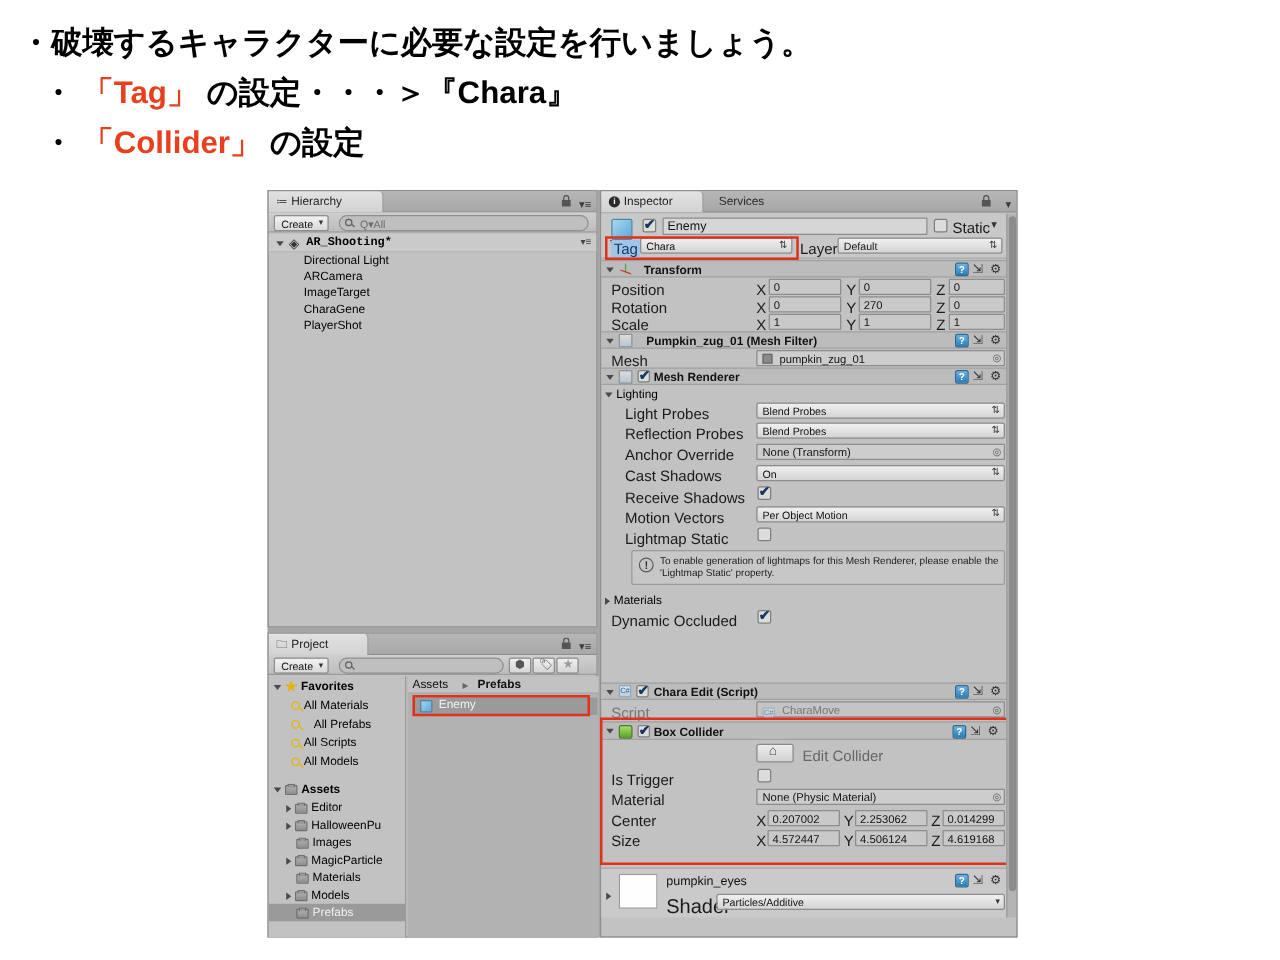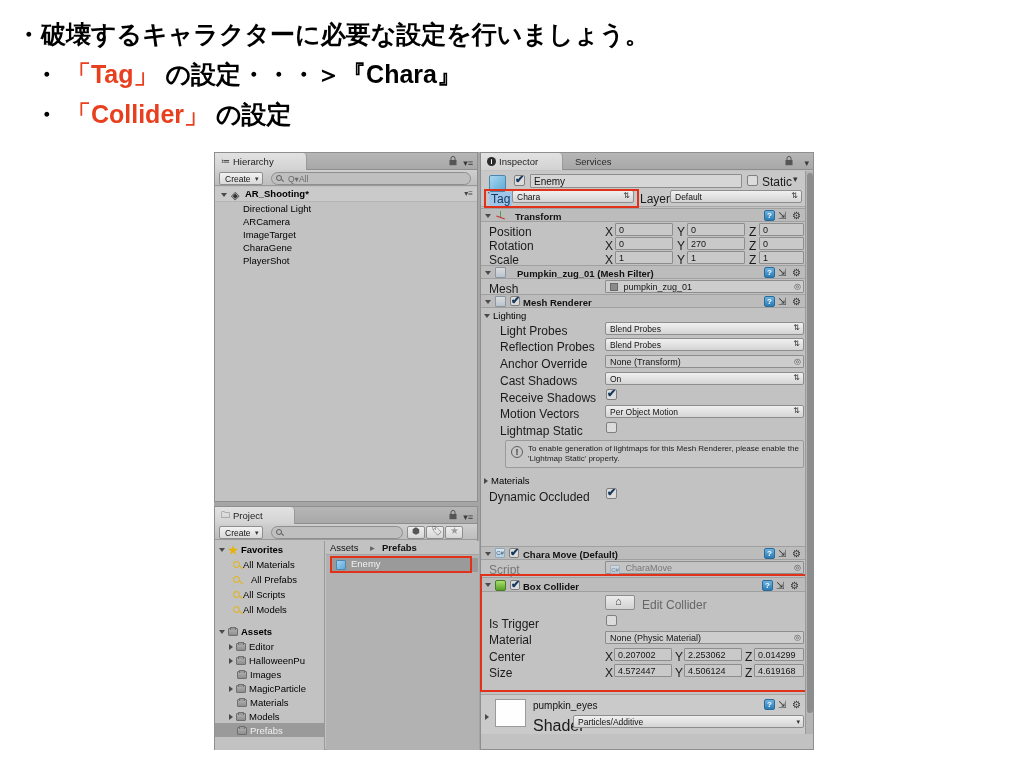--- a/index.html
+++ b/index.html
@@ -170,21 +170,21 @@
         <div class="btn-create"><span>Create</span></div>
         <div class="searchfield" style="left:56px; width:200px;">
           <span class="magn"></span>
           <span>Q▾All</span>
         </div>
       </div>
 
       <div class="row" style="top:34px; height:15px; background:#cacaca; border-bottom:1px solid #b4b4b4;">
         <span class="arrow down" style="position:absolute;left:6px;top:6px;"></span>
         <span style="position:absolute;left:16px;top:1px;font-size:11px;color:#333;">◈</span>
-        <span style="position:absolute;left:30px;top:0;font-weight:bold;">AR_Shooting*</span>
+        <span style="position:absolute;left:30px;top:0;font-weight:bold;font-family:Liberation Mono, monospace;">AR_Shooting*</span>
         <span style="position:absolute;right:4px;top:0;font-size:8px;color:#444;">▾≡</span>
       </div>
       <div style="position:absolute;left:0;top:49px;width:100%;">
         <div class="treeitem" style="left:28px; top:0px;">
             <span>Directional Light</span>
           </div>
         <div class="treeitem" style="left:28px; top:13px;">
             <span>ARCamera</span>
           </div>
         <div class="treeitem" style="left:28px; top:26px;">
@@ -451,21 +451,21 @@
         </div>
         <span class="lbl" style="left:8px;top:196px;">Dynamic Occluded</span>
         <span class="cbx on" style="left:125px;top:194px;"></span>
       </div>
 
       <div style="position:absolute;left:0;top:393px;width:326px;height:30px;">
         <div class="comp-band" style="top:0;height:14px;">
           <span class="arrow down" style="position:absolute;left:4px;top:5px;"></span>
           <span class="script-ic" style="position:absolute;left:14px;top:1px;">C#</span>
           <span class="cbx on" style="left:28px;top:1px;width:10px;height:10px;"></span>
-          <span class="hdr" style="left:42px;top:2px;">Chara Move (Default)</span>
+          <span class="hdr" style="left:42px;top:2px;">Chara Edit (Script)</span>
           <span class="gears" style="right:4px;top:1px;">
             <span class="ic-help">?</span>
             <span class="ic-preset">⇲</span>
             <span class="ic-gear">⚙</span>
           </span>
         </div>
         <span class="lbl" style="left:8px;top:17px;color:#777;">Script</span>
         <div class="objfield" style="left:124px;top:15px;width:199px;color:#777;background:#c4c4c4;">
           <span class="script-ic" style="vertical-align:-1px;opacity:.6;">C#</span>
           <span style="margin-left:3px;margin-top:36px;">CharaMove</span>

